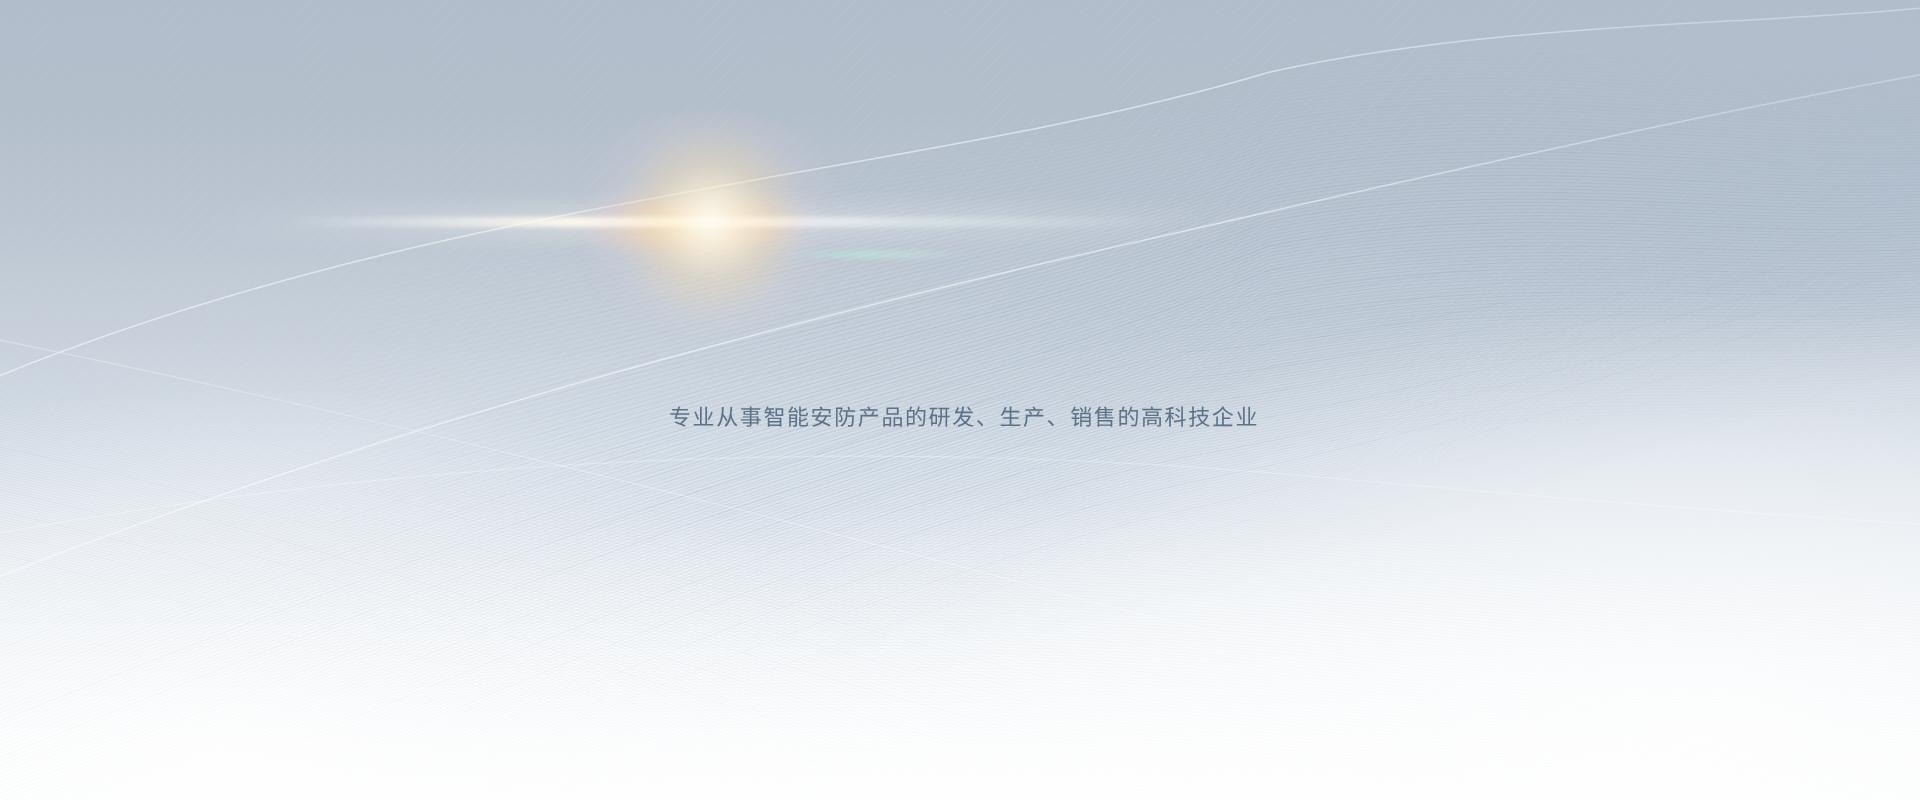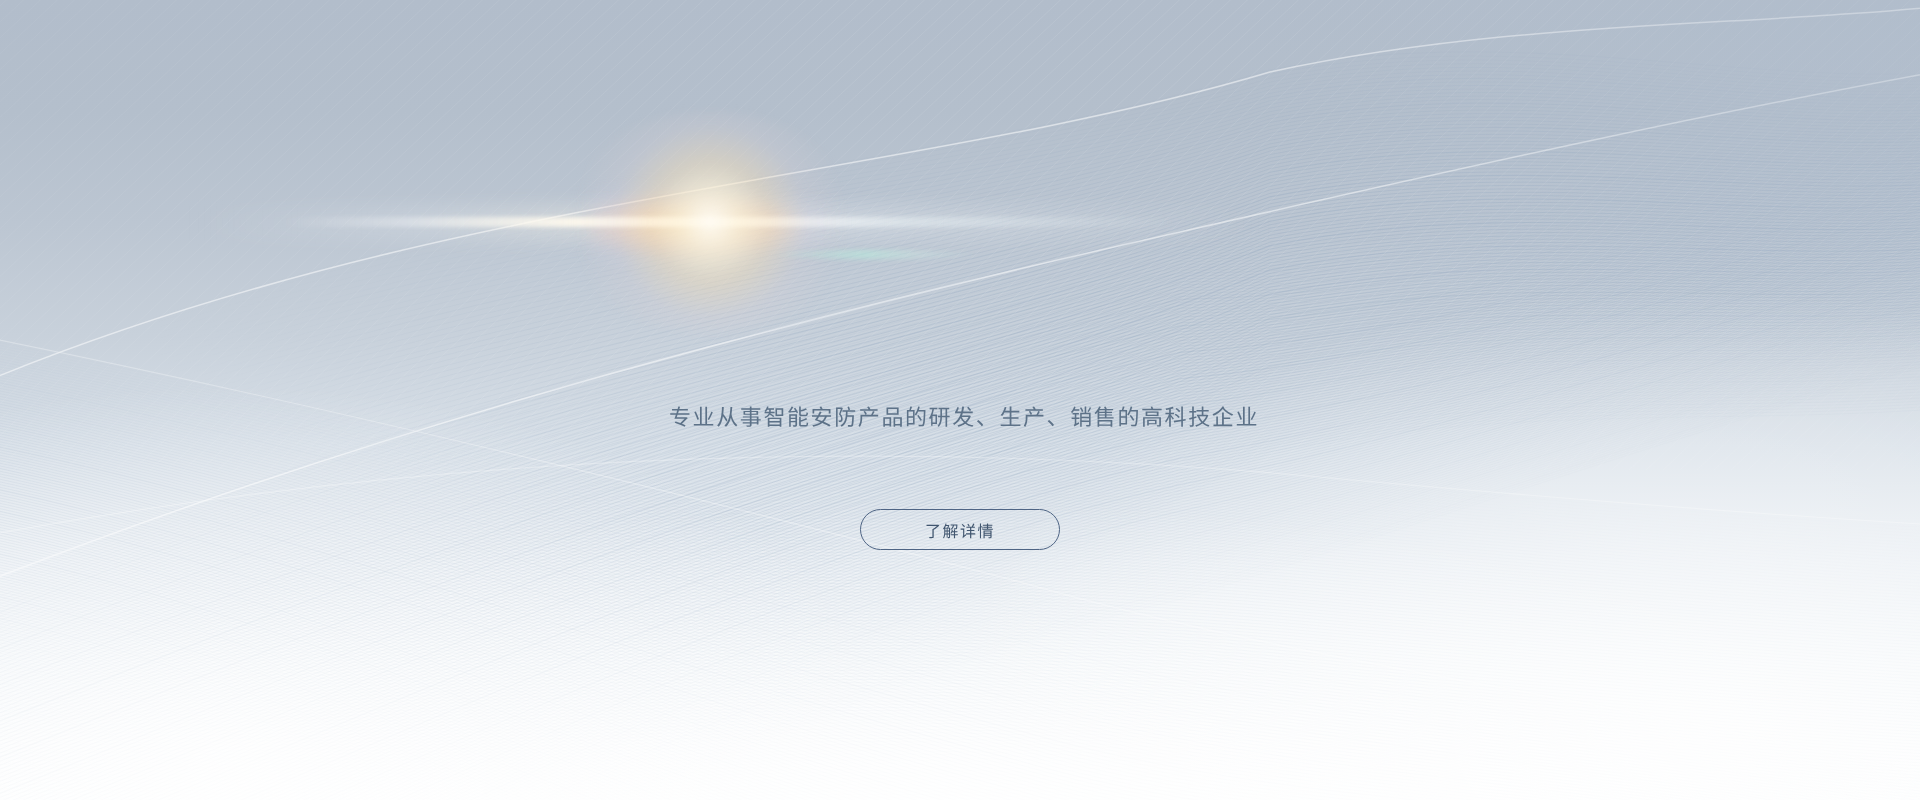--- a/index.html
+++ b/index.html
@@ -1988,16 +1988,15 @@
     <div class="streak"></div>
     <div class="core"></div>
     <div class="ghost"></div>
   </div>
 
   <div class="content">
 
 
     <p class="subtitle">专业从事智能安防产品的研发、生产、销售的高科技企业</p>
 
-    <a class="cta" href="#">了解详情</a>
 
   </div>
 </div>
 
 </body></html>

